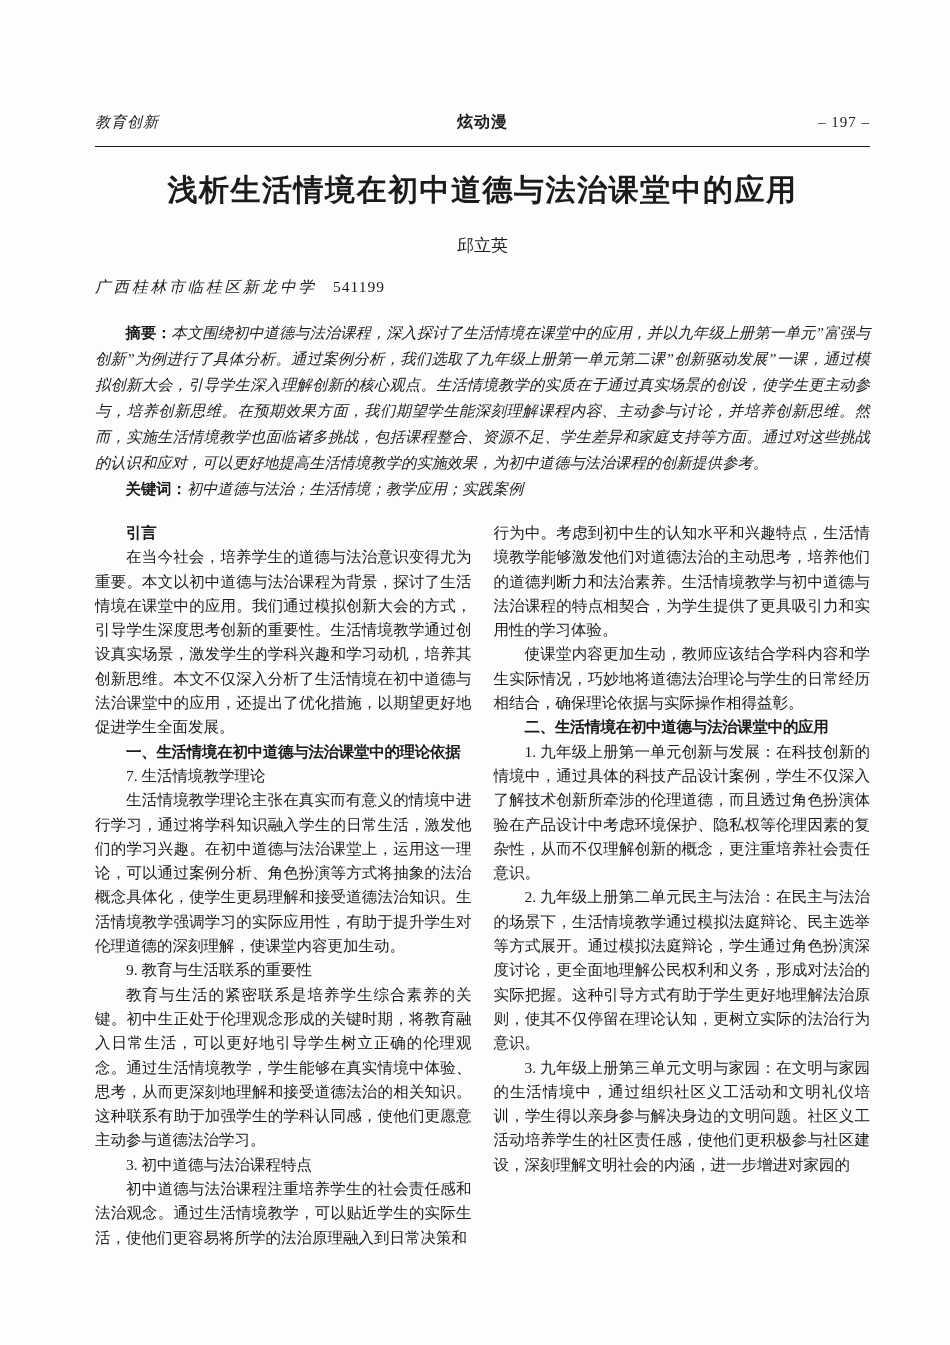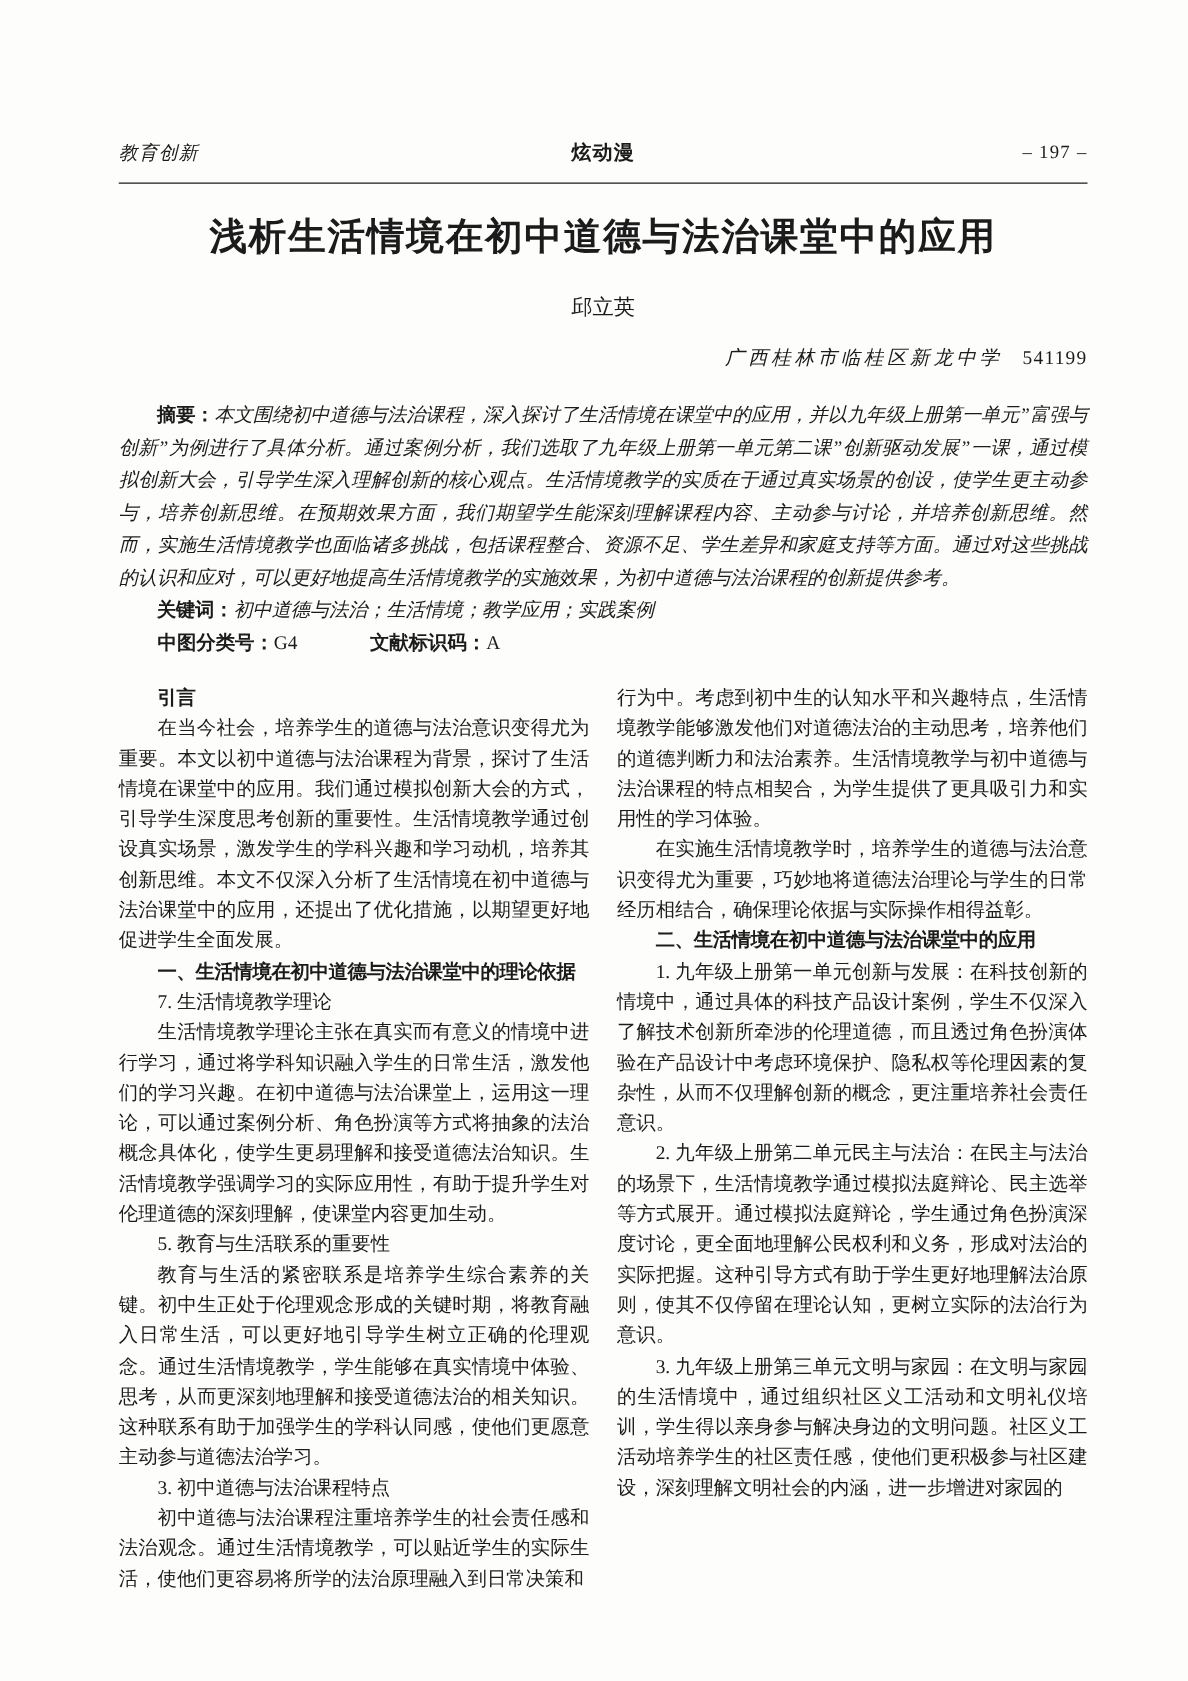--- a/index.html
+++ b/index.html
@@ -27,21 +27,21 @@
   .runhead .rh-right { width: 200px; text-align: right; letter-spacing: 1px; }
   
   .title {
     margin: 23px 0 0 0;
     text-align: center;
     font-size: 30px; font-weight: 700;
     letter-spacing: 1.5px;
     line-height: 40px;
   }
   .author { margin: 25px 0 0 0; text-align: center; font-size: 17px; line-height: 22px; }
-  .affil  { margin: 19px 0 0 0; text-align: right; font-size: 15.5px; line-height: 21px; font-style: italic; letter-spacing: 3px; }
+  .affil  { margin: 19px 0 0 0; text-align: left; font-size: 15.5px; line-height: 21px; font-style: italic; letter-spacing: 3px; }
   .affil .zip { font-style: normal; letter-spacing: 1px; margin-left: 16px; }
   
   .abstract {
     margin: 23px 0 0 0;
     font-size: 15.3px; line-height: 26px;
     text-align: justify; text-justify: inter-character;
     word-break: break-all;
     text-indent: 2em;
     font-style: italic;
   }
@@ -90,41 +90,38 @@
   </div>
 
   <p class="abstract">
     <span class="lbl">摘要：</span><span>本文围绕初中道德与法治课程，深入探讨了生活情境在课堂中的应用，并以九年级上册第一单元”富强与创新”为例进行了具体分析。通过案例分析，我们选取了九年级上册第一单元第二课”创新驱动发展”一课，通过模拟创新大会，引导学生深入理解创新的核心观点。生活情境教学的实质在于通过真实场景的创设，使学生更主动参与，培养创新思维。在预期效果方面，我们期望学生能深刻理解课程内容、主动参与讨论，并培养创新思维。然而，实施生活情境教学也面临诸多挑战，包括课程整合、资源不足、学生差异和家庭支持等方面。通过对这些挑战的认识和应对，可以更好地提高生活情境教学的实施效果，为初中道德与法治课程的创新提供参考。</span>
   </p>
 
   <p class="kwline">
     <span class="lbl">关键词：</span><span>初中道德与法治；生活情境；教学应用；实践案例</span>
   </p>
 
-  <p class="metaline">
-    <span class="lbl">中图分类号：</span><span>G4</span><span class="gap"></span><span class="lbl">文献标识码：</span><span>A</span>
-  </p>
 
   <div class="columns">
 
     <div class="col">
       <p class="h">引言</p>
       <p class="p">在当今社会，培养学生的道德与法治意识变得尤为重要。本文以初中道德与法治课程为背景，探讨了生活情境在课堂中的应用。我们通过模拟创新大会的方式，引导学生深度思考创新的重要性。生活情境教学通过创设真实场景，激发学生的学科兴趣和学习动机，培养其创新思维。本文不仅深入分析了生活情境在初中道德与法治课堂中的应用，还提出了优化措施，以期望更好地促进学生全面发展。</p>
       <p class="h">一、生活情境在初中道德与法治课堂中的理论依据</p>
       <p class="p">7. 生活情境教学理论</p>
       <p class="p">生活情境教学理论主张在真实而有意义的情境中进行学习，通过将学科知识融入学生的日常生活，激发他们的学习兴趣。在初中道德与法治课堂上，运用这一理论，可以通过案例分析、角色扮演等方式将抽象的法治概念具体化，使学生更易理解和接受道德法治知识。生活情境教学强调学习的实际应用性，有助于提升学生对伦理道德的深刻理解，使课堂内容更加生动。</p>
-      <p class="p">5. 教育与生活联系的重要性</p>
+      <p class="p">9. 教育与生活联系的重要性</p>
       <p class="p">教育与生活的紧密联系是培养学生综合素养的关键。初中生正处于伦理观念形成的关键时期，将教育融入日常生活，可以更好地引导学生树立正确的伦理观念。通过生活情境教学，学生能够在真实情境中体验、思考，从而更深刻地理解和接受道德法治的相关知识。这种联系有助于加强学生的学科认同感，使他们更愿意主动参与道德法治学习。</p>
       <p class="p">3. 初中道德与法治课程特点</p>
       <p class="p">初中道德与法治课程注重培养学生的社会责任感和法治观念。通过生活情境教学，可以贴近学生的实际生活，使他们更容易将所学的法治原理融入到日常决策和</p>
     </div>
 
     <div class="col">
       <p class="cont">行为中。考虑到初中生的认知水平和兴趣特点，生活情境教学能够激发他们对道德法治的主动思考，培养他们的道德判断力和法治素养。生活情境教学与初中道德与法治课程的特点相契合，为学生提供了更具吸引力和实用性的学习体验。</p>
-      <p class="p">在实施生活情境教学时，培养学生的道德与法治意识变得尤为重要，巧妙地将道德法治理论与学生的日常经历相结合，确保理论依据与实际操作相得益彰。</p>
+      <p class="p">使课堂内容更加生动，教师应该结合学科内容和学生实际情况，巧妙地将道德法治理论与学生的日常经历相结合，确保理论依据与实际操作相得益彰。</p>
       <p class="h">二、生活情境在初中道德与法治课堂中的应用</p>
       <p class="p">1. 九年级上册第一单元创新与发展：在科技创新的情境中，通过具体的科技产品设计案例，学生不仅深入了解技术创新所牵涉的伦理道德，而且透过角色扮演体验在产品设计中考虑环境保护、隐私权等伦理因素的复杂性，从而不仅理解创新的概念，更注重培养社会责任意识。</p>
       <p class="p">2. 九年级上册第二单元民主与法治：在民主与法治的场景下，生活情境教学通过模拟法庭辩论、民主选举等方式展开。通过模拟法庭辩论，学生通过角色扮演深度讨论，更全面地理解公民权利和义务，形成对法治的实际把握。这种引导方式有助于学生更好地理解法治原则，使其不仅停留在理论认知，更树立实际的法治行为意识。</p>
       <p class="p">3. 九年级上册第三单元文明与家园：在文明与家园的生活情境中，通过组织社区义工活动和文明礼仪培训，学生得以亲身参与解决身边的文明问题。社区义工活动培养学生的社区责任感，使他们更积极参与社区建设，深刻理解文明社会的内涵，进一步增进对家园的</p>
     </div>
 
   </div>
 </div>
 
 </body></html>

